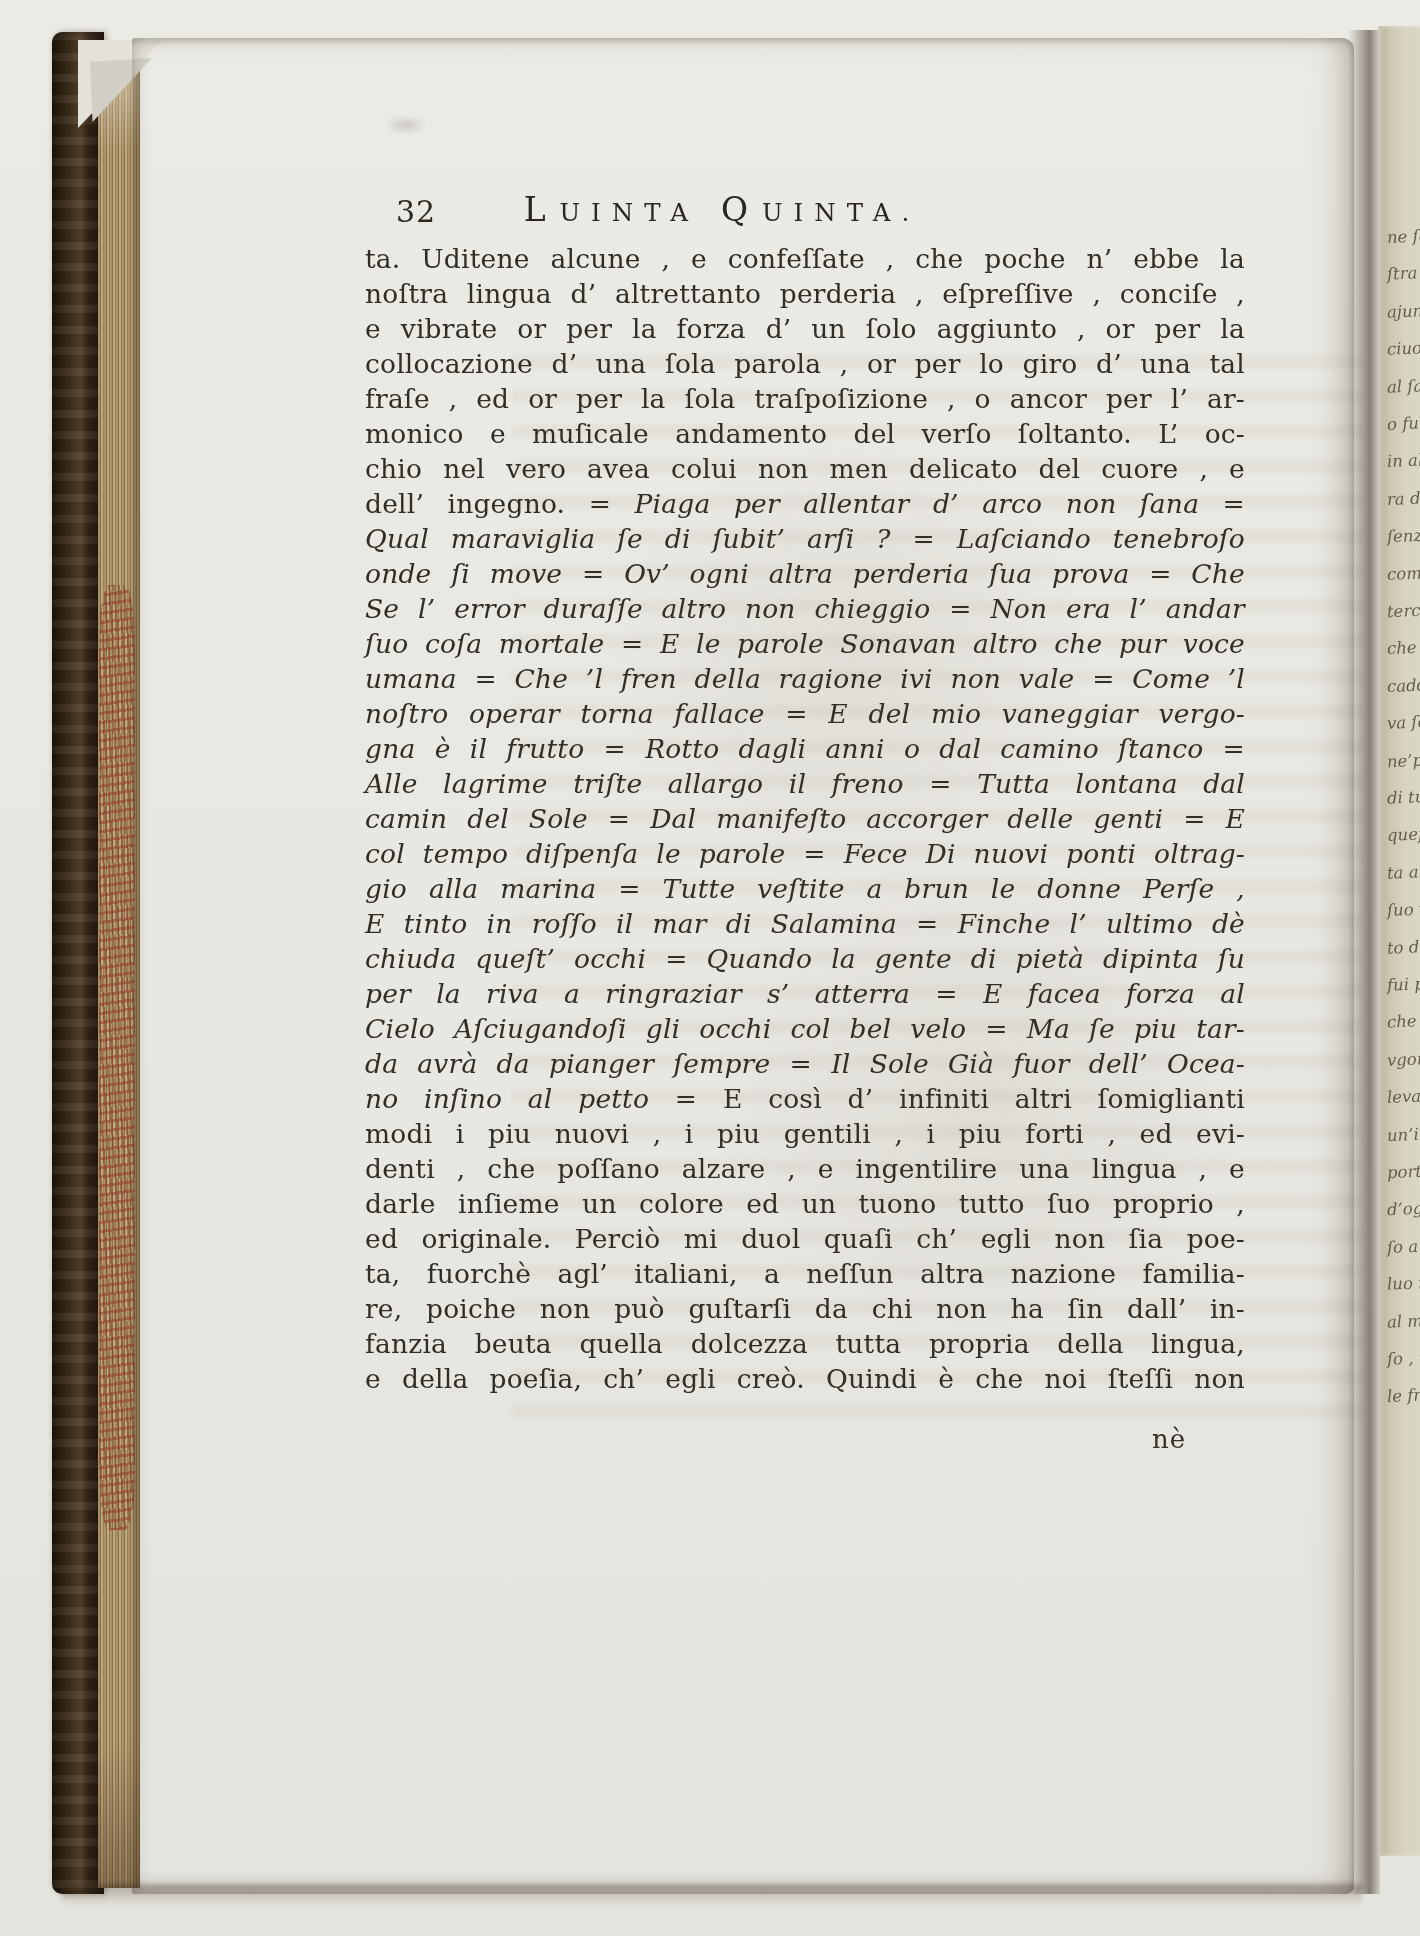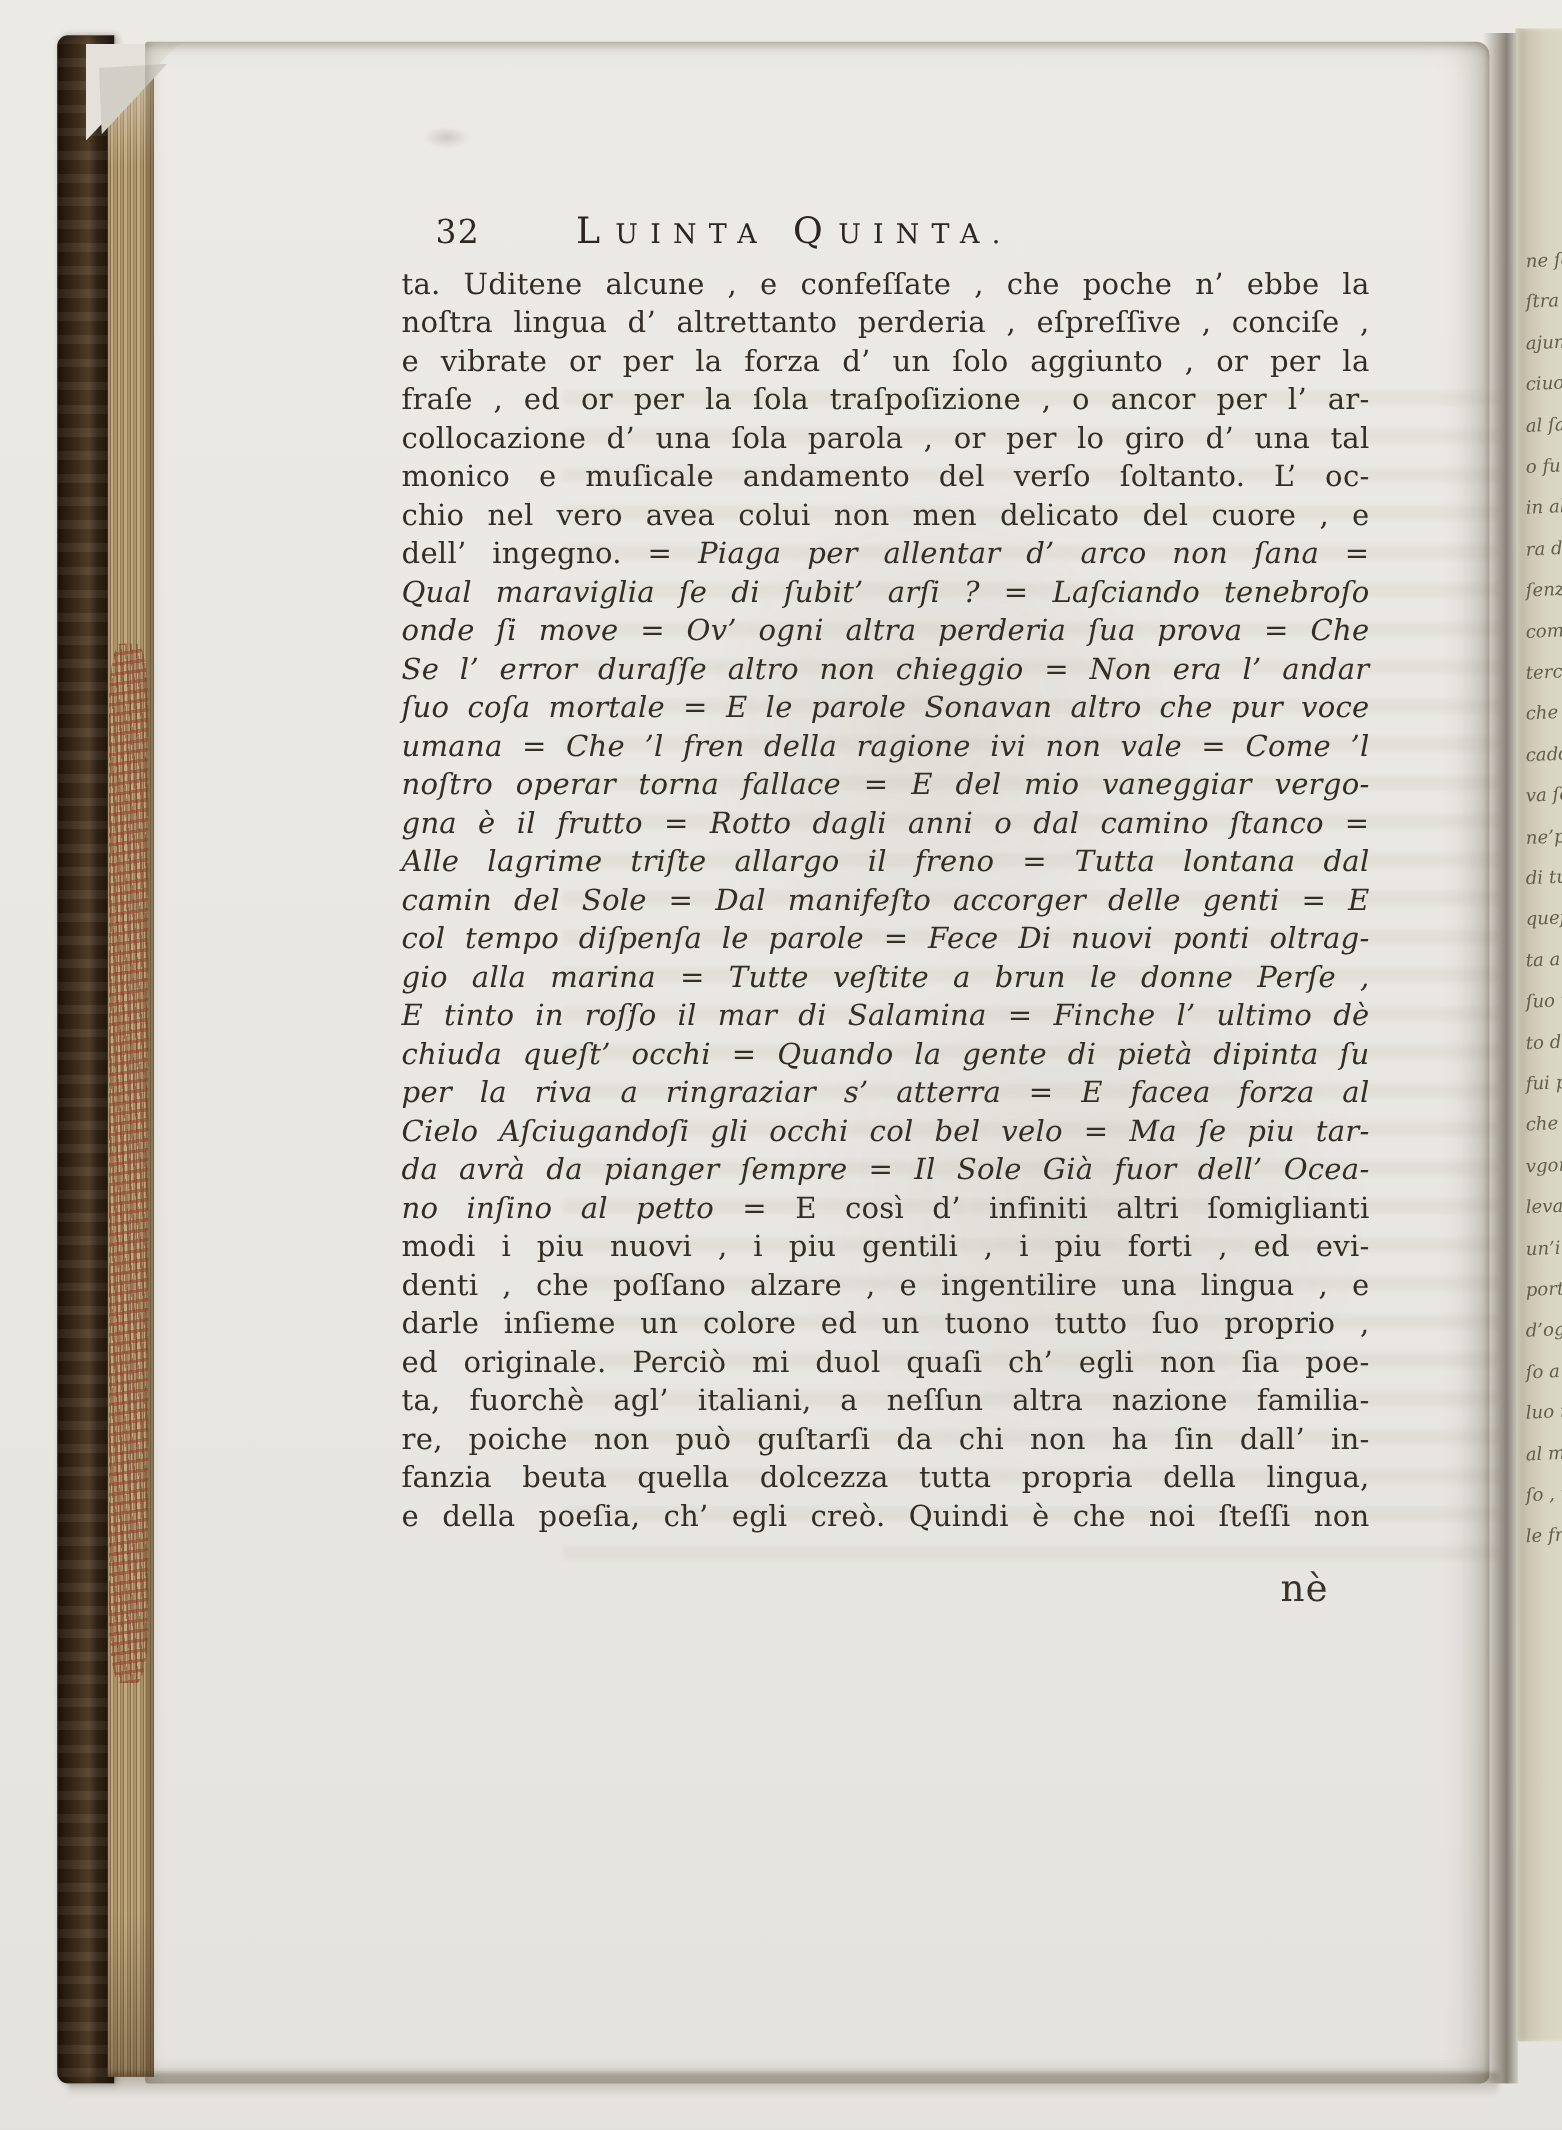--- a/index.html
+++ b/index.html
@@ -95,21 +95,21 @@
     position:absolute; left:365px; top:241px; width:880px; color:#322d25;
   }
   .tline{
     height:35px; line-height:35px; font-size:26.5px;
     text-align:justify; text-align-last:justify; text-justify:inter-word;
     word-spacing:.06em; white-space:normal; overflow:visible;
   }
   .seg{letter-spacing:.2px;}
   .it{font-style:italic;}
   .catchword{
-    position:absolute; left:1152px; top:1424px; font-size:34px; color:#37322a; letter-spacing:1px;margin-left:12px;
+    position:absolute; left:1152px; top:1424px; font-size:26px; color:#37322a; letter-spacing:1px;
   }
 </style>
 </head>
 <body>
 
 <div class="photo">
 
   <div class="spine"></div>
   <div class="fore-edge"></div>
   <div class="red-speckle"></div>
@@ -124,22 +124,22 @@
   <div class="header-num">32</div>
 
   <div class="running-title">
     <span class="cap">L</span><span class="rest">UINTA</span><span class="gap"></span><span class="cap">Q</span><span class="rest">UINTA.</span>
   </div>
 
   <div class="text-body">
       <div class="tline"><span class="seg">ta. Uditene alcune , e confeſſate , che poche n’ ebbe la</span></div>
       <div class="tline"><span class="seg">noſtra lingua d’ altrettanto perderia , eſpreſſive , conciſe ,</span></div>
       <div class="tline"><span class="seg">e vibrate or per la forza d’ un ſolo aggiunto , or per la</span></div>
+      <div class="tline"><span class="seg">collocazione d’ una ſola parola , or per lo giro d’ una tal</span></div>
       <div class="tline"><span class="seg">fraſe , ed or per la ſola traſpoſizione , o ancor per l’ ar-</span></div>
-      <div class="tline"><span class="seg">collocazione d’ una ſola parola , or per lo giro d’ una tal</span></div>
       <div class="tline"><span class="seg">monico e muſicale andamento del verſo ſoltanto. L’ oc-</span></div>
       <div class="tline"><span class="seg">chio nel vero avea colui non men delicato del cuore , e</span></div>
       <div class="tline"><span class="seg">dell’ ingegno. </span><span class="seg it">= Piaga per allentar d’ arco non ſana =</span></div>
       <div class="tline"><span class="seg it">Qual maraviglia ſe di ſubit’ arſi ? = Laſciando tenebroſo</span></div>
       <div class="tline"><span class="seg it">onde ſi move = Ov’ ogni altra perderia ſua prova = Che</span></div>
       <div class="tline"><span class="seg it">Se l’ error duraſſe altro non chieggio = Non era l’ andar</span></div>
       <div class="tline"><span class="seg it">ſuo coſa mortale = E le parole Sonavan altro che pur voce</span></div>
       <div class="tline"><span class="seg it">umana = Che ’l fren della ragione ivi non vale = Come ’l</span></div>
       <div class="tline"><span class="seg it">noſtro operar torna fallace = E del mio vaneggiar vergo-</span></div>
       <div class="tline"><span class="seg it">gna è il frutto = Rotto dagli anni o dal camino ſtanco =</span></div>

